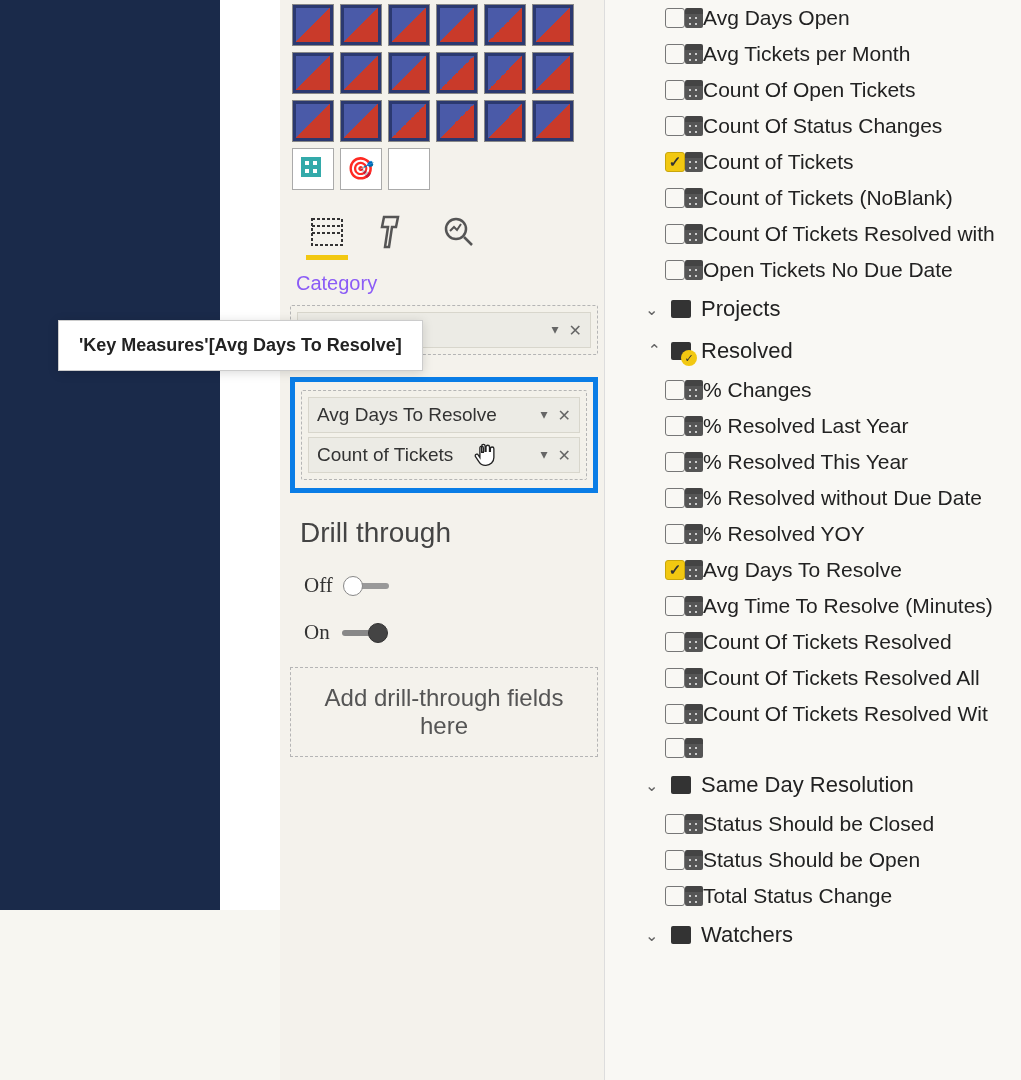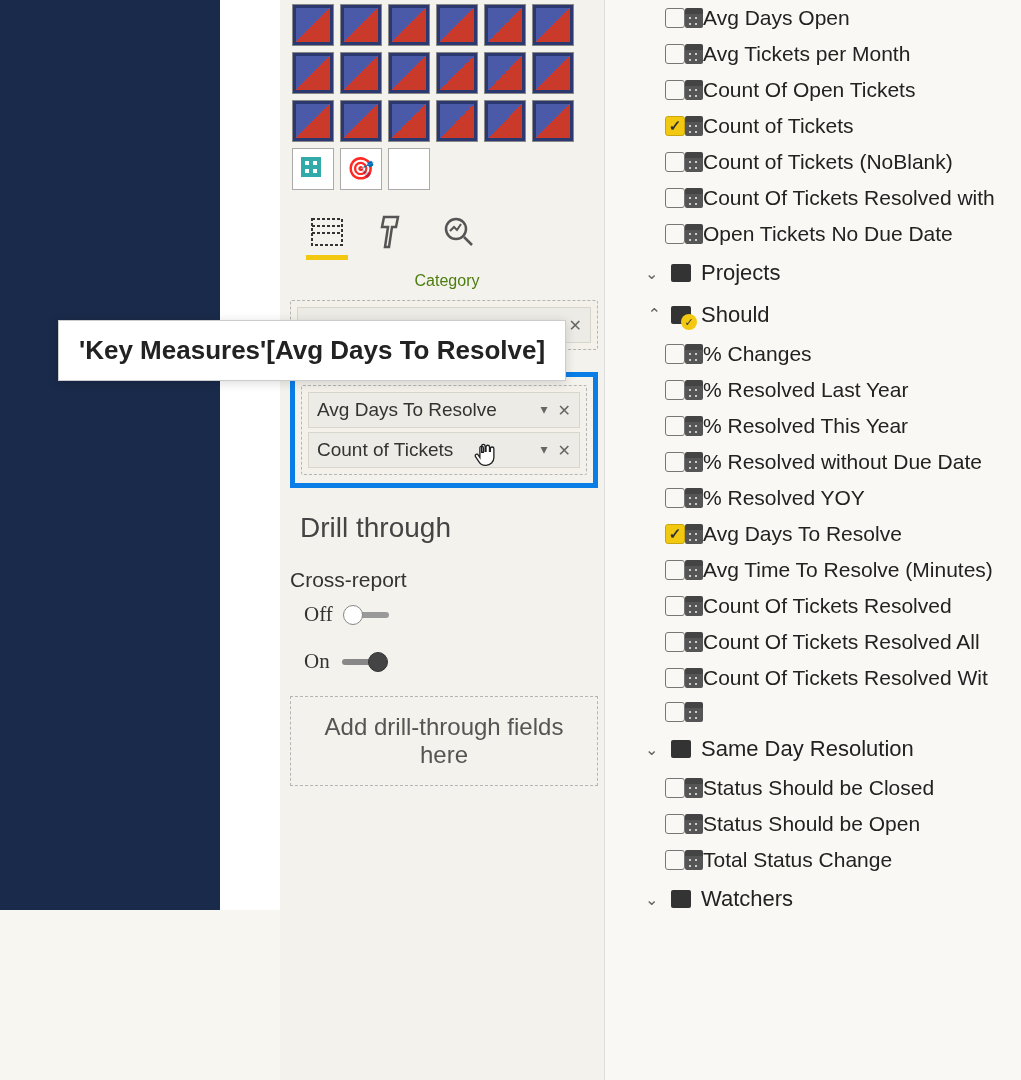--- a/index.html
+++ b/index.html
@@ -86,24 +86,23 @@
     position:relative;
   }
   .tab-icon.active::after {
     content:'';
     position:absolute;bottom:-8px;left:-2px;right:-2px;
     height:5px;background:#f2c811;
   }
 
   
   .section-label {
-    font-size: 16px;
-    color: #4d7c0f;
+    font-size: 20px;
+    color: #8b5cf6;
     margin: 20px 0 10px 6px;
-    text-align: center;
   }
   .well {
     border: 1px dashed #b5b5b5;
     background: #f3f1ea;
     padding: 6px;
     border-radius:2px;
   }
   .well-item {
     background: #ecebe5;
     border:1px solid #d8d6cc;
@@ -127,21 +126,21 @@
     position:relative;
   }
 
   .tooltip {
     position:absolute;
     left:58px; top:320px;
     background:#fff;
     border:1px solid #ccc;
     box-shadow:0 2px 10px rgba(0,0,0,.15);
     padding:14px 20px;
-    font-size:26px;
+    font-size:18px;
     font-weight:600;
     color:#222;
     z-index:10;
     white-space:nowrap;
   }
 
   .cursor {
     position:absolute;
     left:472px; top:440px;
     width:28px;height:28px;
@@ -314,21 +313,20 @@
         <span>Count of Tickets</span>
         <span class="actions">
           <span class="chev">▾</span>
           <span class="xbtn">✕</span>
         </span>
       </div>
     </div>
   </div>
 
   <div class="drill-title">Drill through</div>
-  <div class="opt-label">Cross-report</div>
   <div class="toggle-row">
     <span class="toggle-state">Off</span>
     <span class="toggle-track off">
         <span class="toggle-knob"></span>
       </span>
   </div>
   <div class="toggle-row">
     <span class="toggle-state">On</span>
     <span class="toggle-track on">
         <span class="toggle-knob"></span>
@@ -348,20 +346,25 @@
         <span class="chk"></span>
         <span class="calc-icon"></span>
         <span>Avg Tickets per Month</span>
       </div>
       <div class="tree-row indent-2">
         <span class="chk"></span>
         <span class="calc-icon"></span>
         <span>Count Of Open Tickets</span>
       </div>
       <div class="tree-row indent-2">
+        <span class="chk"></span>
+        <span class="calc-icon"></span>
+        <span>Count Of Status Changes</span>
+      </div>
+      <div class="tree-row indent-2">
         <span class="chk checked"></span>
         <span class="calc-icon"></span>
         <span>Count of Tickets</span>
       </div>
       <div class="tree-row indent-2">
         <span class="chk"></span>
         <span class="calc-icon"></span>
         <span>Count of Tickets (NoBlank)</span>
       </div>
       <div class="tree-row indent-2">
@@ -380,21 +383,21 @@
     <span class="arrow">⌄</span>
     <span class="tbl-icon"></span>
     <span>Projects</span>
   </div>
 
   <div class="table-row indent-1 has-check">
     <span class="arrow" style="transform:rotate(180deg) translateY(2px);">⌄</span>
     <span class="tbl-icon" style="position:relative;">
         <span class="yellow-check">✓</span>
       </span>
-    <span>Should</span>
+    <span>Resolved</span>
   </div>
   <div id="resolve-list">
       <div class="tree-row indent-2">
         <span class="chk"></span>
         <span class="calc-icon"></span>
         <span>% Changes</span>
       </div>
       <div class="tree-row indent-2">
         <span class="chk"></span>
         <span class="calc-icon"></span>

